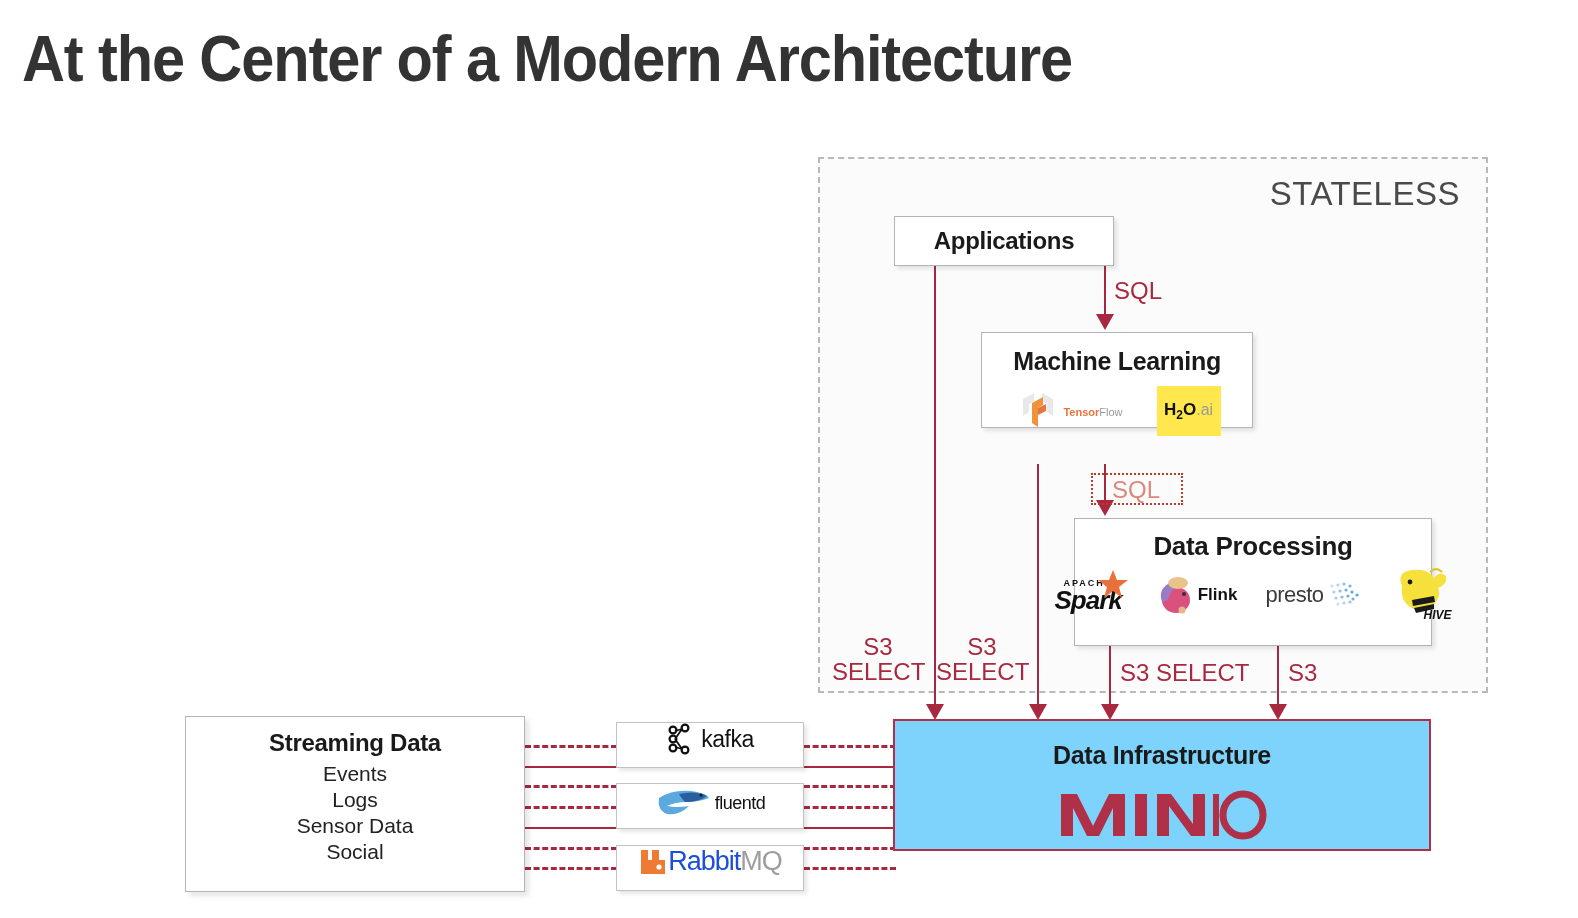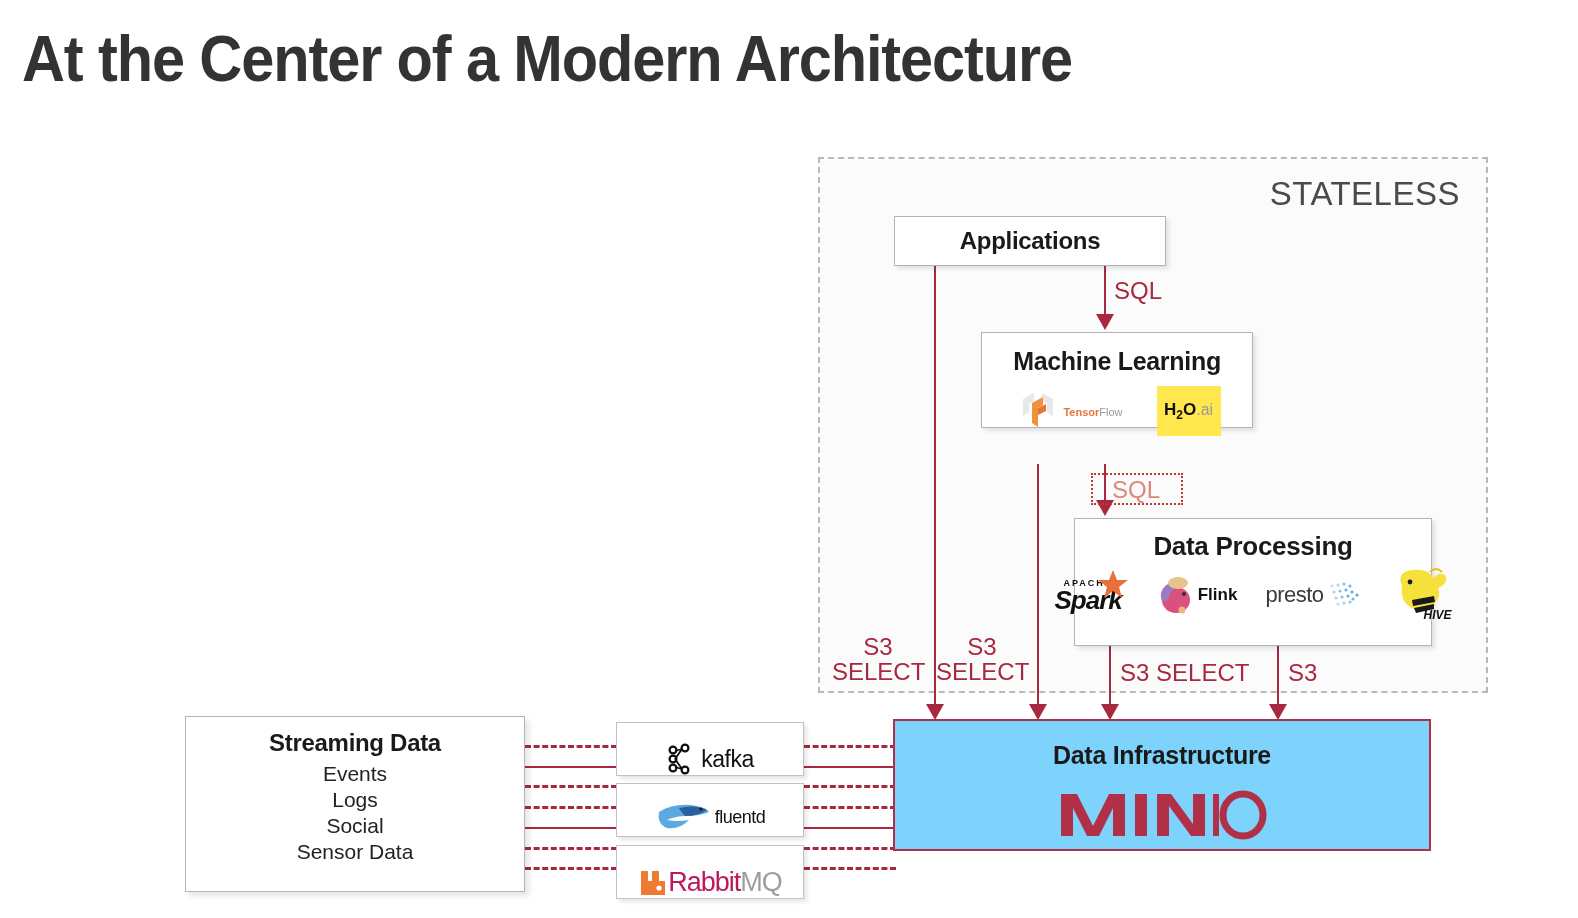--- a/index.html
+++ b/index.html
@@ -60,21 +60,21 @@
     box-sizing: border-box;
   }
   .node-title {
     text-align: center;
     font-weight: bold;
     color: #1a1a1a;
     letter-spacing: -0.3px;
   }
 
   #box-applications {
-    left: 894px; top: 216px; width: 272px; height: 50px;
+    left: 894px; top: 216px; width: 220px; height: 50px;
   }
   #box-applications .node-title { font-size: 24px; line-height: 48px; }
 
   #box-ml {
     left: 981px; top: 332px; width: 272px; height: 96px;
   }
   #box-ml .node-title { font-size: 25px; margin-top: 14px; }
 
   #box-dp {
     left: 1074px; top: 518px; width: 358px; height: 128px;
@@ -92,22 +92,22 @@
     color: #222222;
     line-height: 26px;
   }
 
   .bus-box {
     position: absolute;
     background: #ffffff;
     border: 1px solid #c2c2c2;
     box-shadow: 3px 3px 4px rgba(0,0,0,0.10);
     box-sizing: border-box;
-    left: 616px; width: 188px; height: 54px;
-    display: flex; align-items: flex-end; justify-content: center;
+    left: 616px; width: 188px; height: 46px;
+    display: flex; align-items: flex-start; justify-content: center;
     z-index: 6;
   }
   #box-kafka   { top: 722px; }
   #box-fluentd { top: 783px; }
   #box-rabbitmq{ top: 845px; }
 
   #box-datainfra {
     position: absolute;
     left: 893px; top: 719px; width: 538px; height: 132px;
     background: #7dd3fc;
@@ -215,21 +215,21 @@
   .kafka-logo { display: flex; align-items: center; }
   .kafka-name { font-size: 23px; color: #111; margin-left: 7px; letter-spacing: -0.5px; }
 
   
   .fluentd-logo { display: flex; align-items: center; }
   .fluentd-name { font-size: 18px; color: #111; margin-left: 2px; letter-spacing: -0.5px; }
 
   
   .rabbitmq-logo { display: flex; align-items: center; }
   .rabbitmq-name { font-size: 27px; letter-spacing: -1px; }
-  .rabbitmq-name .rq-a { color: #be185d; }
+  .rabbitmq-name .rq-a { color: #1d4ed8; }
   .rabbitmq-name .rq-b { color: #9e9e9e; margin-top: 18px; }
 
   
   #minio-logo {
     display: flex; align-items: center; justify-content: center;
     margin-top: 16px;
   }
 </style>
 </head>
 <body>
@@ -374,22 +374,22 @@
       </svg>
       <div class="hive-text">HIVE</div>
     </div>
   </div>
 </div>
 
 <div class="node-box" id="box-streaming" style="z-index:7;">
   <div class="node-title">Streaming Data</div>
   <div class="streaming-item" style="margin-top:4px;">Events</div>
   <div class="streaming-item">Logs</div>
+  <div class="streaming-item">Sensor Data</div>
   <div class="streaming-item">Social</div>
-  <div class="streaming-item">Sensor Data</div>
 </div>
 
 <div class="bus-box" id="box-kafka">
   <div class="kafka-logo">
     <svg width="28" height="32" viewBox="0 0 28 32">
       <g stroke="#0d0d0d" stroke-width="1.8" fill="none">
         <path d="M9 8 L16 6"></path>
           <path d="M9 16 L16 6"></path>
           <path d="M9 16 L16 26"></path>
           <path d="M9 24 L16 26"></path>

